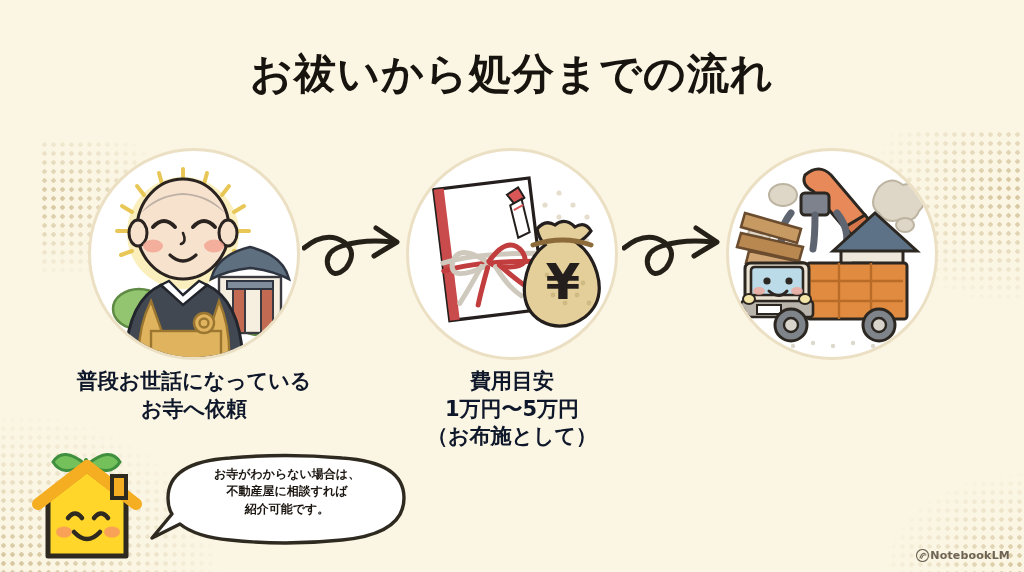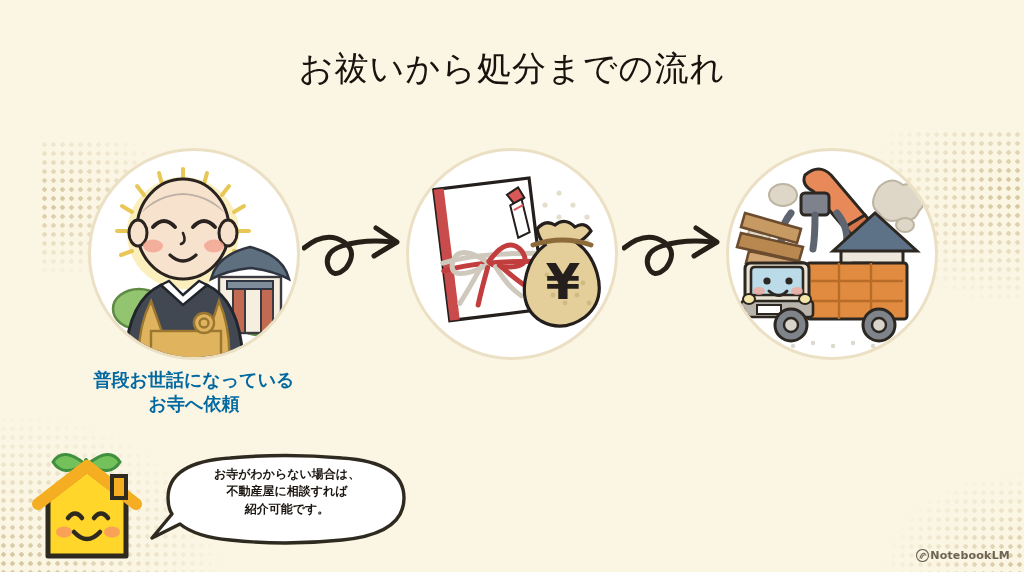--- a/index.html
+++ b/index.html
@@ -26,38 +26,38 @@
   #ht-topright{left:860px;top:130px;width:175px;height:180px;
     -webkit-mask-image:radial-gradient(ellipse at 88% 35%, #000 8%, transparent 68%);
     mask-image:radial-gradient(ellipse at 88% 35%, #000 8%, transparent 68%);}
   #ht-bottomright{left:880px;top:470px;width:160px;height:110px;
     -webkit-mask-image:radial-gradient(ellipse at 92% 95%, #000 8%, transparent 70%);
     mask-image:radial-gradient(ellipse at 92% 95%, #000 8%, transparent 70%);}
 
   
   #title{
     position:absolute;left:0;top:46px;width:1024px;text-align:center;
-    font-size:34px;font-weight:normal;color:#17130e;letter-spacing:1px;
+    font-size:42px;font-weight:bold;color:#17130e;letter-spacing:1px;
     font-family:"DejaVu Sans","Liberation Sans",sans-serif;
   }
 
   
   .step{position:absolute;top:148px;width:212px;height:212px;}
   .circle{
     position:absolute;left:0;top:0;width:212px;height:212px;border-radius:50%;
     background:#ffffff;border:3px solid #ece0c4;overflow:hidden;
     box-sizing:border-box;
   }
   #step1{left:88px;}
   #step2{left:406px;}
   #step3{left:726px;}
 
   .cap{
     position:absolute;top:368px;text-align:center;
-    font-size:18px;font-weight:bold;color:#0369a1;line-height:1.32;
+    font-size:21px;font-weight:bold;color:#0f172a;line-height:1.32;
     white-space:pre-line;
     font-family:"DejaVu Sans","Liberation Sans",sans-serif;
   }
   #cap1{left:14px;width:360px;}
   #cap2{left:360px;width:304px;}
   #cap3{left:660px;width:364px;}
 
   
   .arrow{position:absolute;top:212px;width:118px;height:78px;}
   #arrow1{left:302px;}
@@ -210,20 +210,23 @@
               <circle cx="144" cy="144" r="2.4"></circle>
               <circle cx="168" cy="144" r="2.4"></circle>
             <circle cx="156" cy="152" r="2.4"></circle>
               <circle cx="180" cy="152" r="2.4"></circle>
           </g>
           <text x="154" y="148" font-size="50" font-weight="bold" text-anchor="middle" fill="#241f1c" font-family="DejaVu Sans, sans-serif">¥</text>
         </g>
       </svg>
     </div>
   </div>
+  <div class="cap" id="cap2">費用目安
+1万円〜5万円
+（お布施として）</div>
 
   <div class="arrow" id="arrow2">
     <svg viewBox="0 0 118 78" width="118" height="78">
       <path d="M2 36 Q24 18 42 30 Q56 40 44 56 Q31 68 26 54 Q22 40 40 34 Q62 27 90 30" fill="none" stroke="#252018" stroke-width="5" stroke-linecap="round"></path>
       <path d="M74 16 L95 30 L72 44" fill="none" stroke="#252018" stroke-width="5" stroke-linecap="round" stroke-linejoin="round"></path>
     </svg>
   </div>
 
   <div class="step" id="step3">
     <div class="circle">

